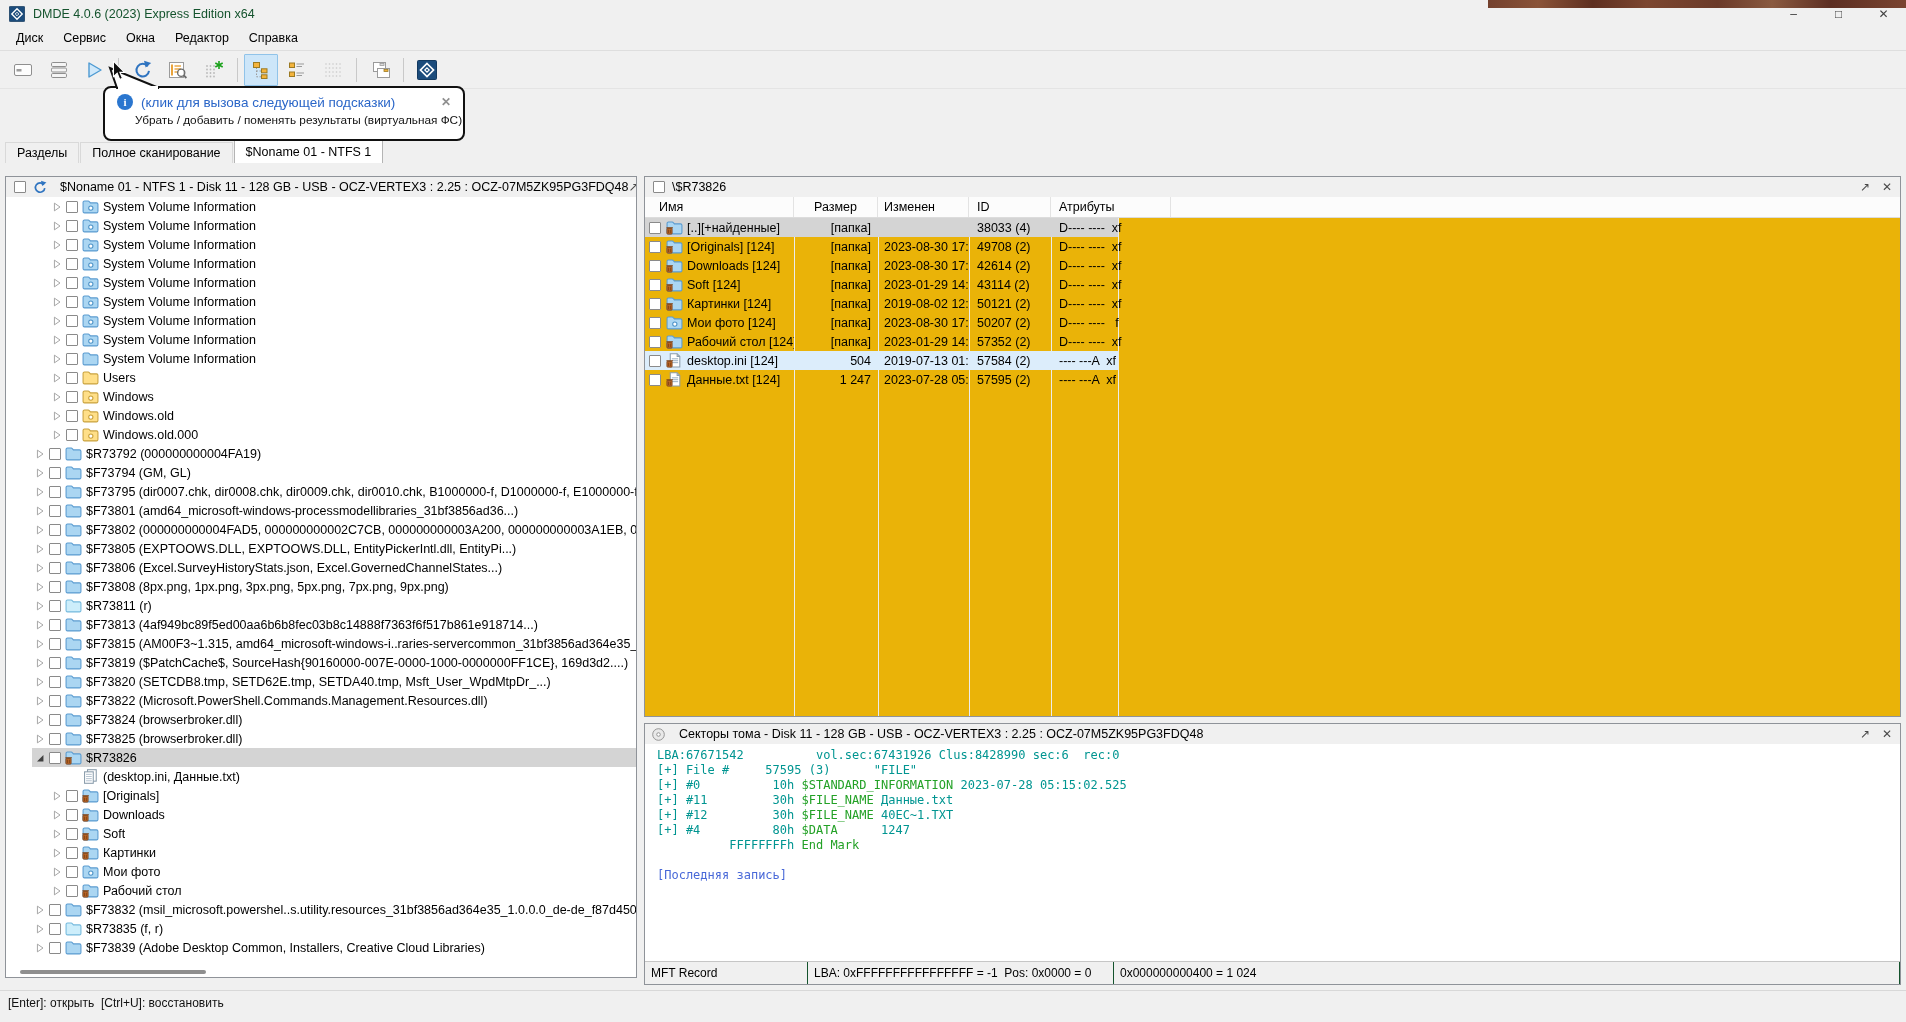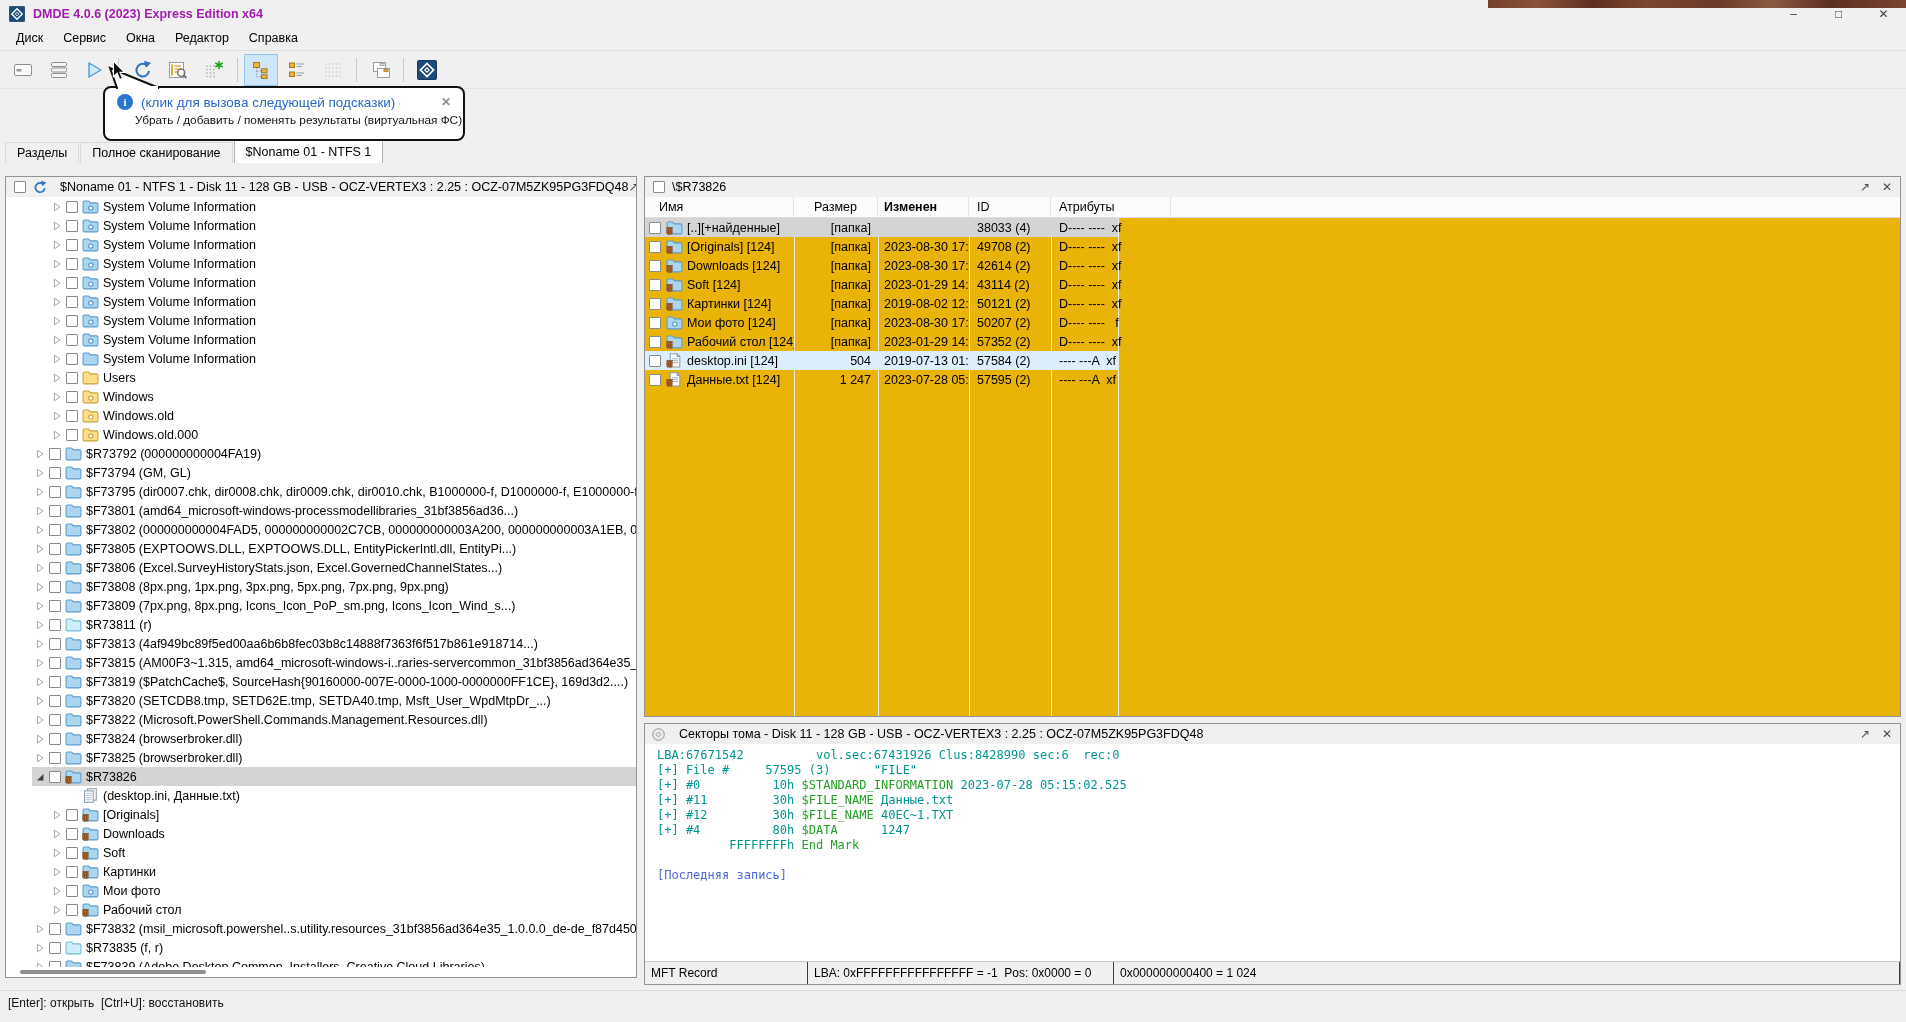--- a/index.html
+++ b/index.html
@@ -4,21 +4,21 @@
 <style>
   html,body{margin:0;padding:0;background:#5a5a5a;}
   .app{position:relative;width:1906px;height:1022px;background:#f0f0f0;overflow:hidden;
        font-family:"Liberation Sans",sans-serif;font-size:12.5px;color:#000;}
   
   .deco-strip{position:absolute;top:0;right:0;width:418px;height:8px;z-index:60;
     background:linear-gradient(90deg,#74412e 0%,#8a5338 12%,#5e2f20 25%,#7c4630 38%,#6b3a29 55%,#8a5a40 68%,#5c2e22 82%,#7a4430 100%);}
   
   .titlebar{position:absolute;top:0;left:0;right:0;height:27px;background:#f0f0f0;display:flex;align-items:center;}
   .titlebar .tlogo{margin:0 0 0 9px;display:flex;}
-  .titlebar .ttext{margin-left:8px;color:#a21caf;font-weight:bold;}
+  .titlebar .ttext{margin-left:8px;color:#14532d;}
   .win-controls{position:absolute;top:0;right:0;display:flex;height:27px;}
   .win-btn{width:45px;height:27px;display:flex;align-items:center;justify-content:center;color:#404040;font-size:12px;}
   
   .menubar{position:absolute;top:27px;left:0;right:0;height:23px;background:#f0f0f0;display:flex;align-items:center;padding-left:6px;border-bottom:1px solid #dedede;}
   .menu-item{padding:3px 10px 4px 10px;}
   
   .toolbar{position:absolute;top:51px;left:0;right:0;height:37px;background:#f0f0f0;display:flex;align-items:center;padding-left:5px;border-bottom:1px solid #e4e4e4;}
   .tb-btn{width:32px;height:30px;display:flex;align-items:center;justify-content:center;margin:0 1px;border:1px solid transparent;border-radius:1px;}
   .tb-btn.active{background:#cde6f9;border-color:#90c3e9;}
   .tb-sep{width:1px;height:24px;background:#c9c9c9;margin:0 5px;}
@@ -667,37 +667,20 @@
           <div class="t-indent" style="width: 26px;"></div>
           <div class="rowbody">
             <span class="t-arrow">
               <svg width="12" height="12" viewBox="0 0 14 14">
                 <polygon points="4,2.5 10.5,7 4,11.5" fill="#fff" stroke="#989898"></polygon>
               </svg>
             </span>
             <span class="cb"></span>
             <span class="t-icon">
               <svg width="17" height="15" viewBox="0 0 16 14">
-                <path d="M1 3.1C1 2.3 1.5 1.8 2.3 1.8L5.8 1.8C6.3 1.8 6.6 1.95 6.9 2.35L7.9 3.6H13.7C14.5 3.6 15 4.1 15 4.9V11.7C15 12.5 14.5 13 13.7 13H2.3C1.5 13 1 12.5 1 11.7Z" fill="#abd6f2" stroke="#5a9bd0"></path>
-              </svg>
-            </span>
-            <span class="t-label">$F73809 (7px.png, 8px.png, Icons_Icon_PoP_sm.png, Icons_Icon_Wind_s...)</span>
-          </div>
-        </div>
-        <div class="trow">
-          <div class="t-indent" style="width: 26px;"></div>
-          <div class="rowbody">
-            <span class="t-arrow">
-              <svg width="12" height="12" viewBox="0 0 14 14">
-                <polygon points="4,2.5 10.5,7 4,11.5" fill="#fff" stroke="#989898"></polygon>
-              </svg>
-            </span>
-            <span class="cb"></span>
-            <span class="t-icon">
-              <svg width="17" height="15" viewBox="0 0 16 14">
                 <path d="M1 3.1C1 2.3 1.5 1.8 2.3 1.8L5.8 1.8C6.3 1.8 6.6 1.95 6.9 2.35L7.9 3.6H13.7C14.5 3.6 15 4.1 15 4.9V11.7C15 12.5 14.5 13 13.7 13H2.3C1.5 13 1 12.5 1 11.7Z" fill="#cdeefb" stroke="#74b9dd"></path>
               </svg>
             </span>
             <span class="t-label">$R73811 (r)</span>
           </div>
         </div>
         <div class="trow">
           <div class="t-indent" style="width: 26px;"></div>
           <div class="rowbody">
             <span class="t-arrow">
@@ -1059,21 +1042,21 @@
     </div>
     <div class="listview" id="listview">
         <div class="gridline" style="left: 149px;"></div>
         <div class="gridline" style="left: 233px;"></div>
         <div class="gridline" style="left: 324px;"></div>
         <div class="gridline" style="left: 406px;"></div>
         <div class="gridline" style="left: 473px;"></div>
         <div class="lheader">
           <div class="lh-cell" style="width: 149px; justify-content: flex-start; padding: 0px 0px 0px 14px;">Имя</div>
           <div class="lh-cell" style="width: 84px; justify-content: flex-end; padding: 0px 20px 0px 0px;">Размер</div>
-          <div class="lh-cell" style="width: 91px; justify-content: flex-start; padding: 0px 0px 0px 6px; font-weight: bold;">Изменен</div>
+          <div class="lh-cell" style="width: 91px; justify-content: flex-start; padding: 0px 0px 0px 6px;">Изменен</div>
           <div class="lh-cell" style="width: 82px; justify-content: flex-start; padding: 0px 0px 0px 8px;">ID</div>
           <div class="lh-cell" style="width: 120px; justify-content: flex-start; padding: 0px 0px 0px 8px;">Атрибуты</div>
         </div>
         <div class="lrow sel">
           <div class="lc lc-name">
             <span class="cb"></span>
             <span class="t-icon">
               <svg width="17" height="15" viewBox="0 0 16 14">
                 <path d="M1 3.1C1 2.3 1.5 1.8 2.3 1.8L5.8 1.8C6.3 1.8 6.6 1.95 6.9 2.35L7.9 3.6H13.7C14.5 3.6 15 4.1 15 4.9V11.7C15 12.5 14.5 13 13.7 13H2.3C1.5 13 1 12.5 1 11.7Z" fill="#abd6f2" stroke="#5a9bd0"></path>
                 <g>

